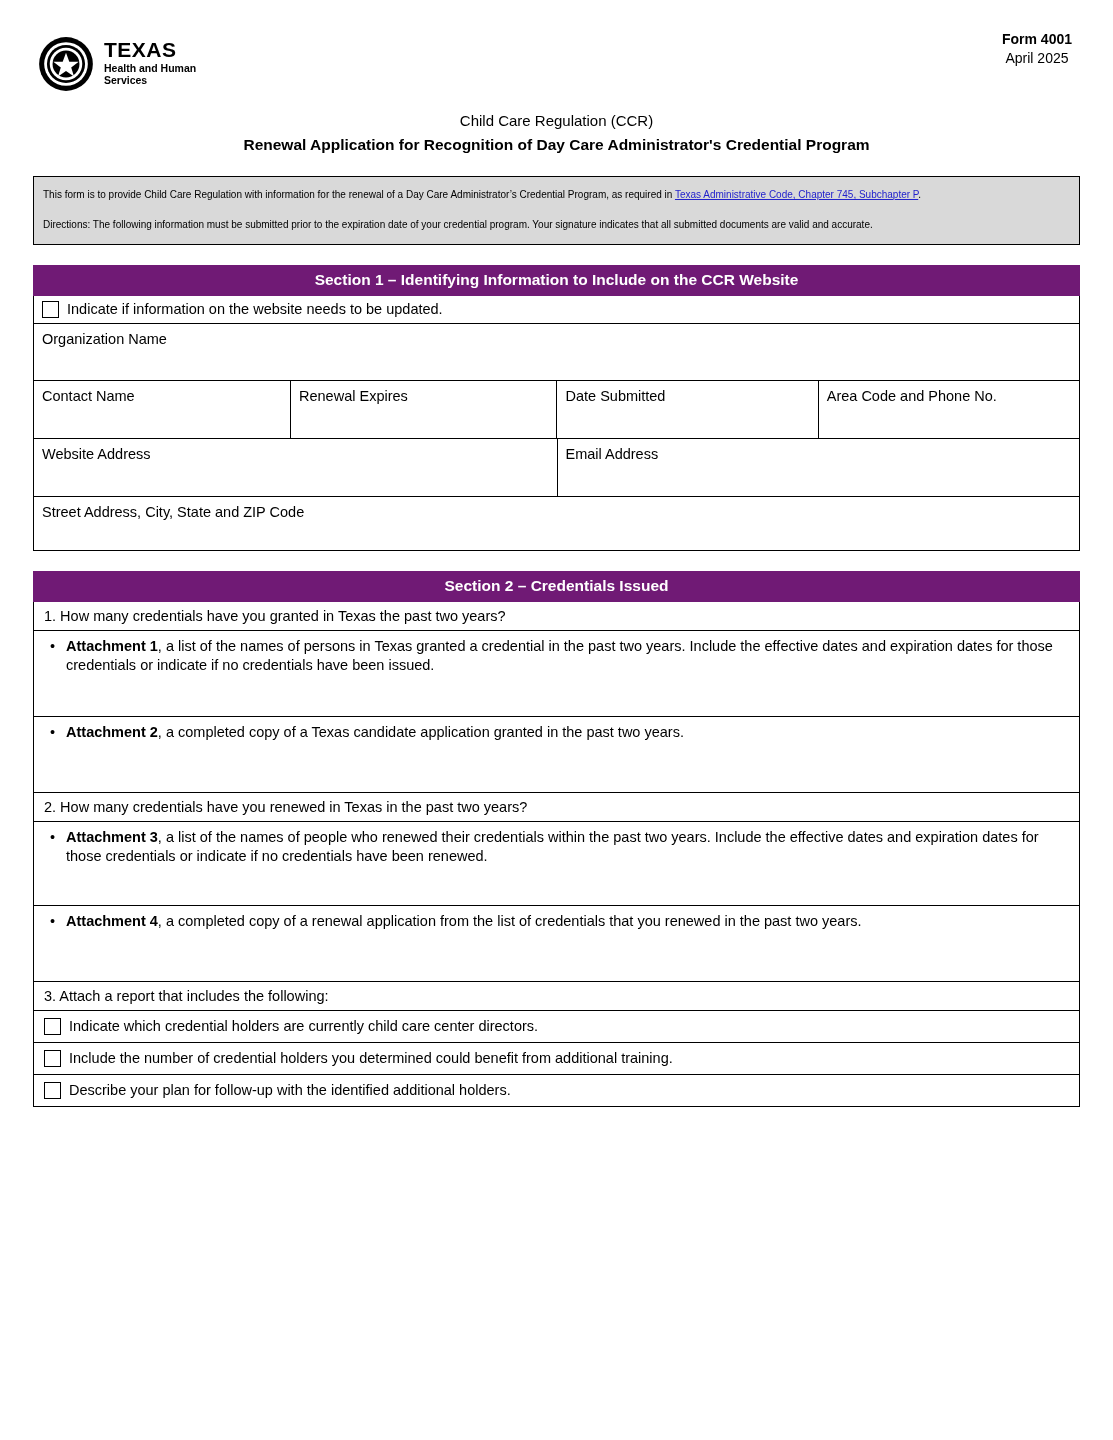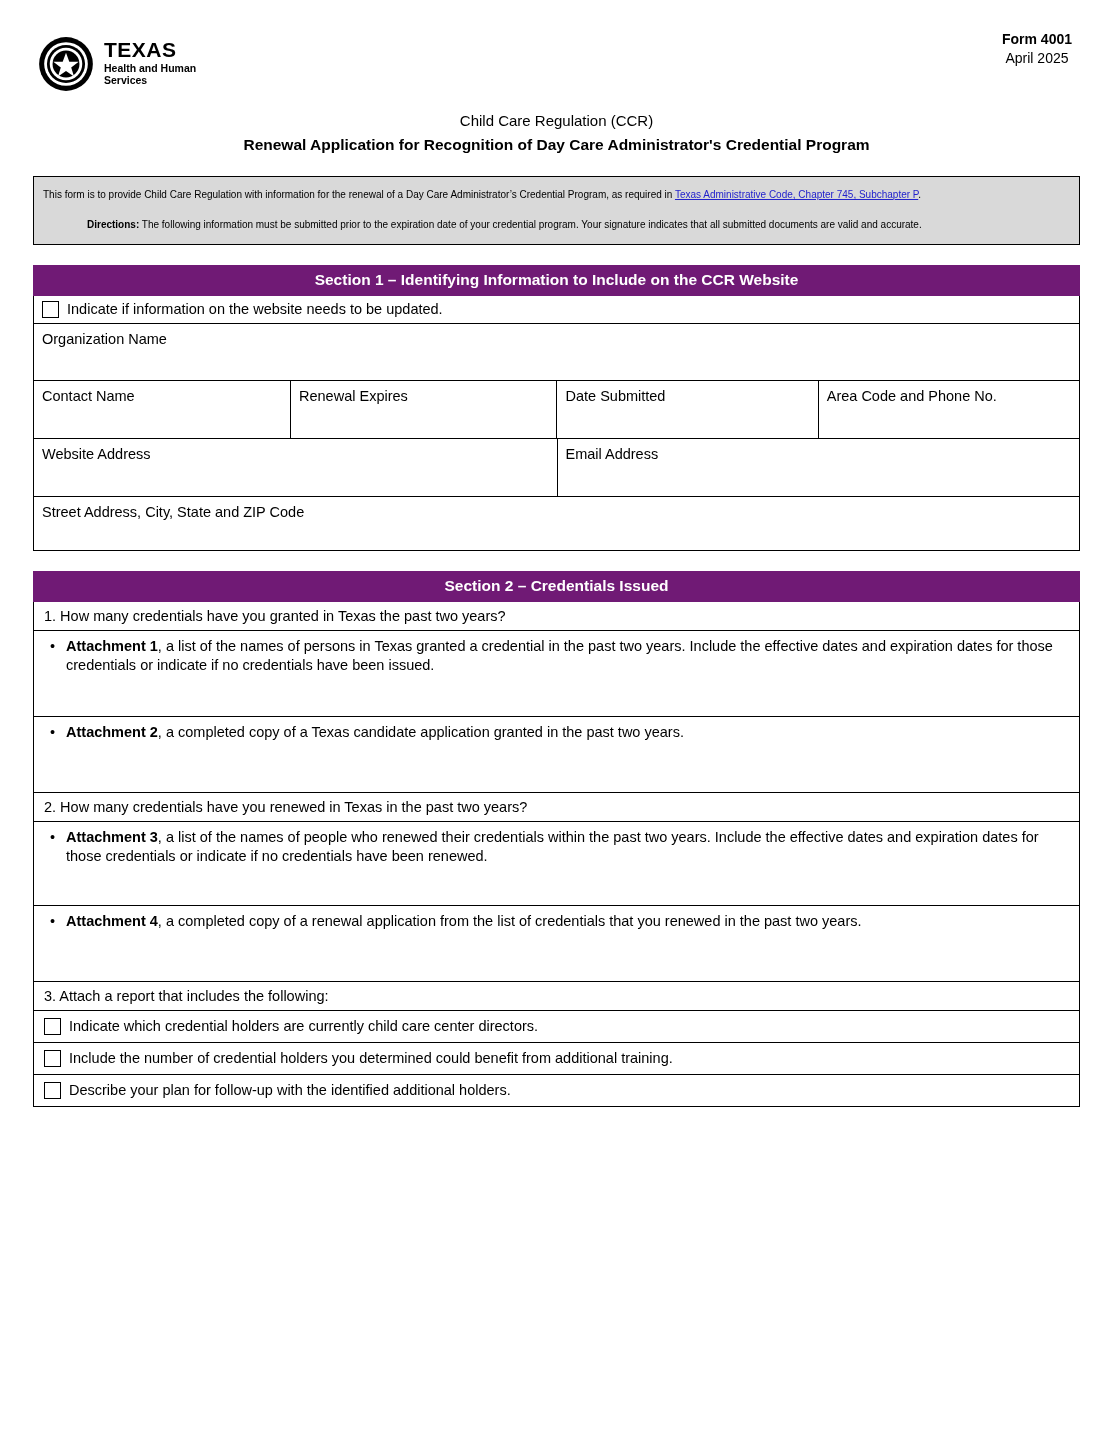--- a/index.html
+++ b/index.html
@@ -90,21 +90,21 @@
     padding: 8px 9px 9px 9px;
     font-size: 10px;
     line-height: 20px;
   }
   .intro p { margin: 0; }
   .intro p + p { margin-top: 10px; }
   .intro a {
     color: #2222cc;
     text-decoration: underline;
   }
-  .intro .bold { font-weight: bold; margin-left: 44px; }
+  .intro .bold { font-weight: normal; }
 
   
   .section-bar {
     background: #701a75;
     color: #ffffff;
     text-align: center;
     font-weight: bold;
     font-size: 15.5px;
     padding: 6px 0 7px 0;
     margin-top: 20px;

